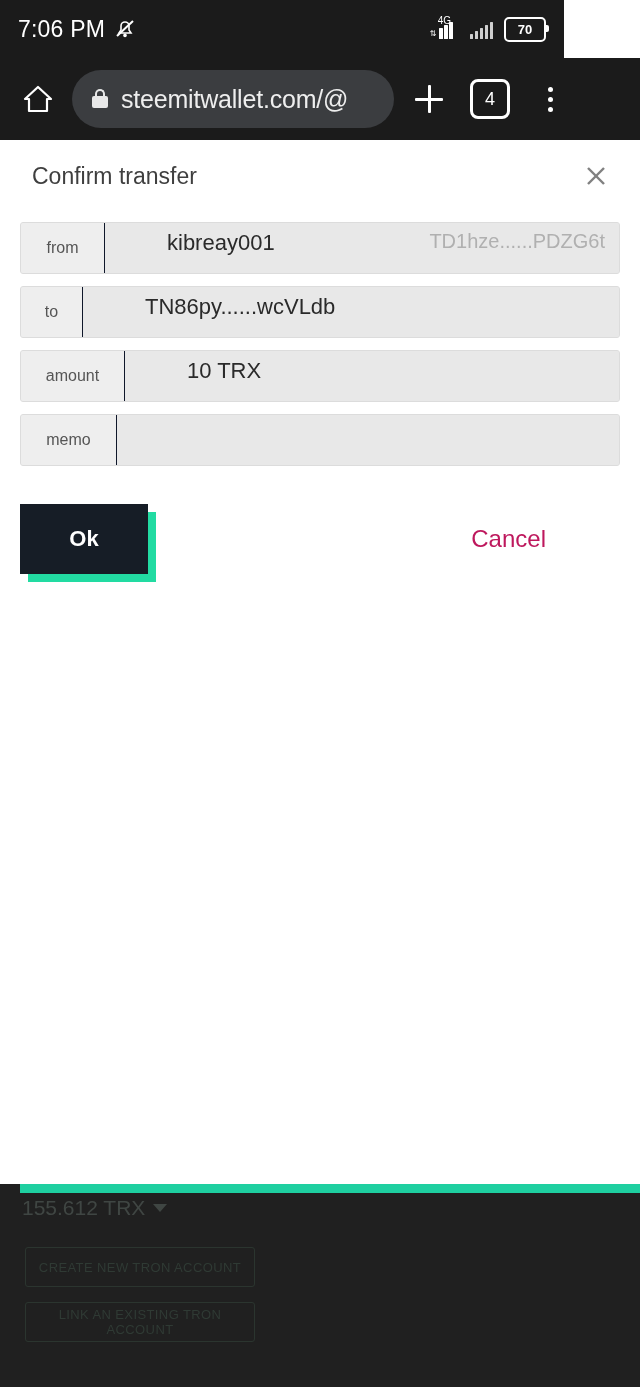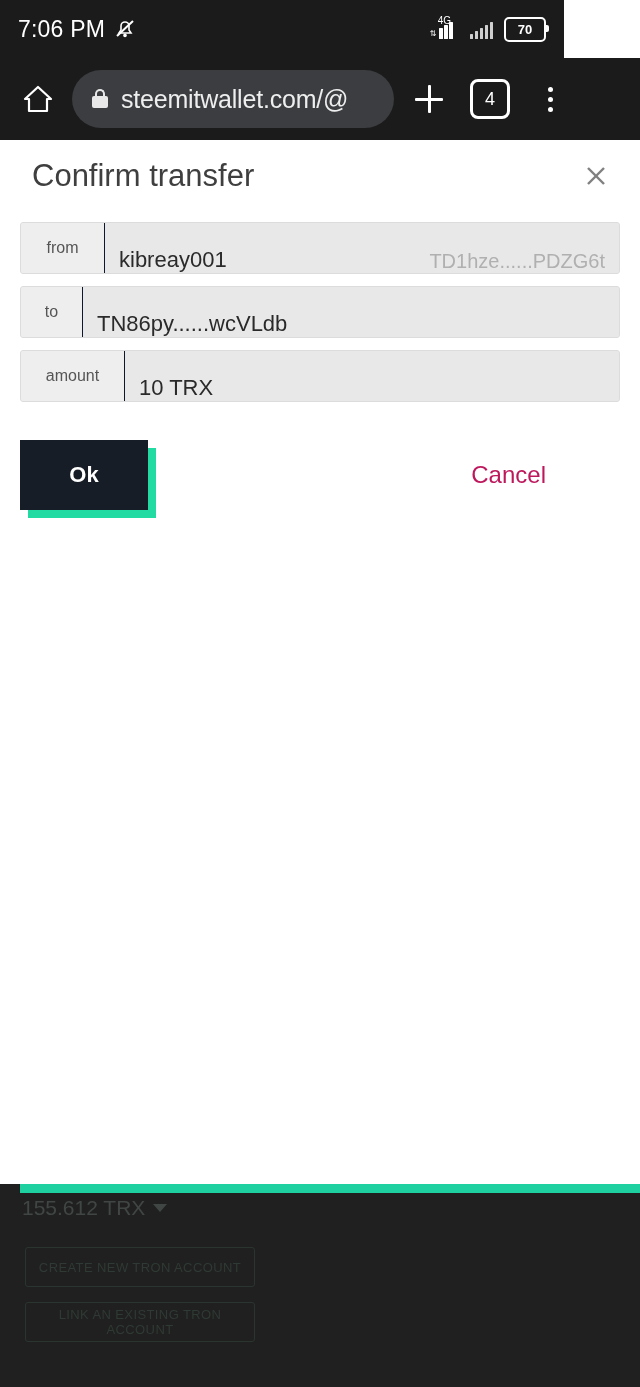--- a/index.html
+++ b/index.html
@@ -242,21 +242,21 @@
   }
   .modal-header {
     position: relative;
     height: 72px;
     display: flex;
     align-items: center;
     padding: 0 32px;
     box-sizing: border-box;
   }
   .modal-title {
-    font-size: 31px;
+    font-size: 23px;
     color: #3f3f3f;
     font-weight: normal;
   }
   .close-x {
     position: absolute;
     right: 22px;
     top: 14px;
     width: 44px;
     height: 44px;
     display: flex;
@@ -293,25 +293,26 @@
     flex: none;
   }
   .row-label.w-from   { width: 84px; }
   .row-label.w-to     { width: 62px; }
   .row-label.w-amount { width: 104px; }
   .row-label.w-memo   { width: 96px; }
   .row-field {
     flex: 1;
     background: #e8e8e8;
     display: flex;
-    align-items: flex-end;
-    padding: 0 14px;
+    align-items: flex-start;
+    padding: 7px 14px;
     box-sizing: border-box;
     justify-content: space-between;
     min-width: 0;
+    margin-left: 48px;
   }
   .field-value {
     color: #2a2a2a;
     font-size: 22px;
     white-space: nowrap;
     overflow: hidden;
   }
   .field-aux {
     color: #b0b0b0;
     font-size: 20px;
@@ -528,20 +529,27 @@
       </div>
 
       <div class="row">
         <div class="row-label w-amount">amount</div>
         <div class="row-field">
           <span class="field-value">10  TRX</span>
           <span class="field-aux"></span>
         </div>
       </div>
 
+      <div class="row">
+        <div class="row-label w-memo">memo</div>
+        <div class="row-field">
+          <span class="field-value"></span>
+          <span class="field-aux"></span>
+        </div>
+      </div>
 
     </div>
 
     <div class="actions">
       <div class="ok-wrap">
         <div class="ok-shadow"></div>
         <button class="ok-btn">Ok</button>
       </div>
       <button class="cancel-btn">Cancel</button>
     </div>

